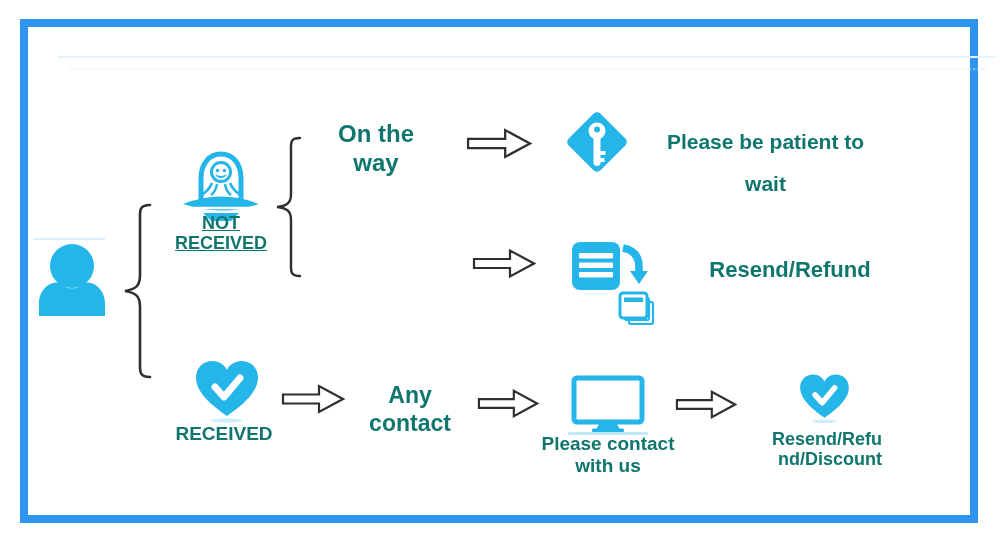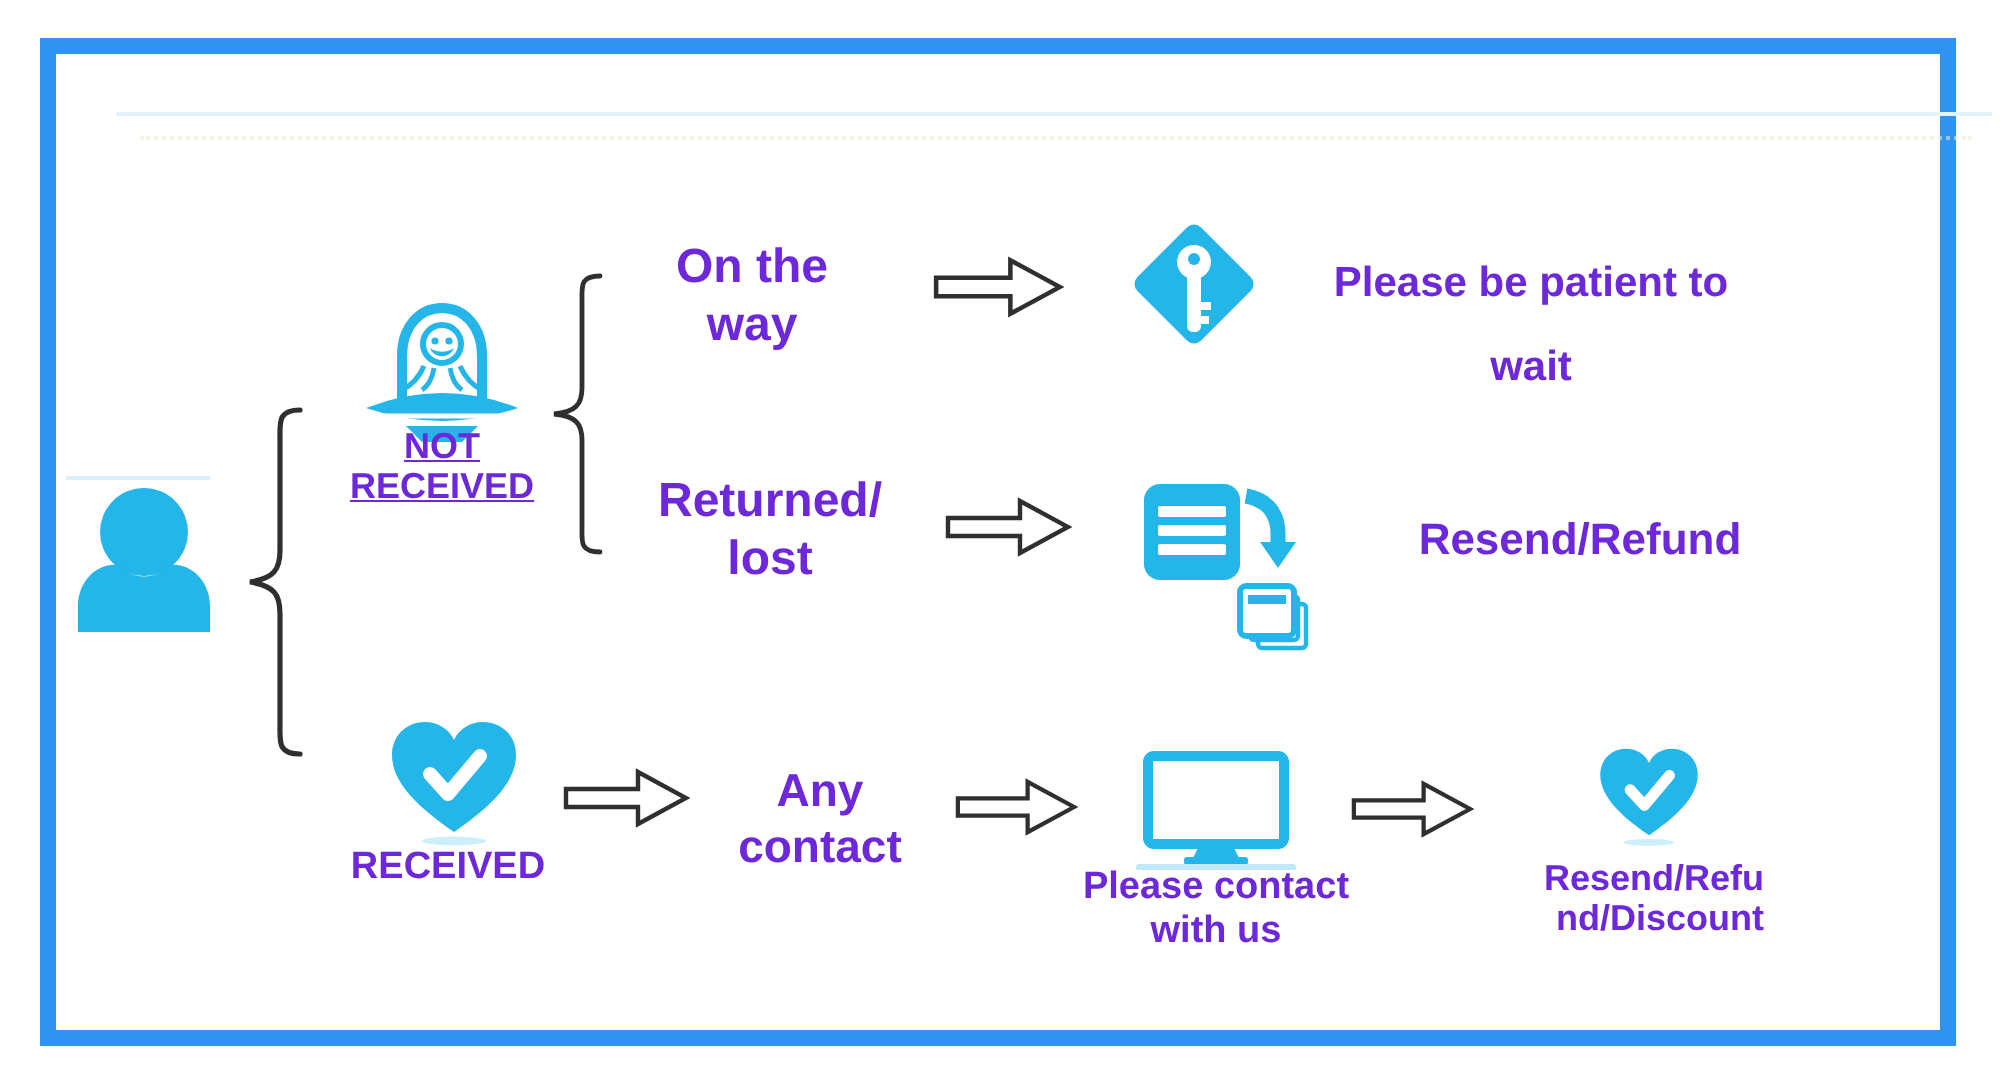--- a/index.html
+++ b/index.html
@@ -2,21 +2,21 @@
 <html><head>
 <meta charset="utf-8">
 <style>
   html,body{margin:0;padding:0;background:#ffffff;}
   .stage{position:relative;width:1000px;height:543px;background:#ffffff;overflow:hidden;
          font-family:"Liberation Sans",sans-serif;}
   .frame{position:absolute;left:20px;top:19px;width:958px;height:504px;
          border:8px solid #2e94ef;box-sizing:border-box;background:#ffffff;}
   .abs{position:absolute;}
   .txt{position:absolute;white-space:pre-line;text-align:center;font-weight:700;
-       color:#6d28d9;line-height:1.2;}
+       color:#0f766e;line-height:1.2;}
   .faint-top{position:absolute;left:30px;top:29px;width:938px;height:2px;background:#e2f3fc;}
   .faint-dots{position:absolute;left:42px;top:41px;width:916px;height:0;
               border-top:2px dotted #f2ead9;opacity:.55;}
   .head-line{position:absolute;left:33px;top:238px;width:72px;height:2px;background:#d9effb;}
   svg{display:block;}
 </style>
 </head>
 <body>
 
 <div class="stage">
@@ -70,22 +70,20 @@
     <circle cx="35" cy="24" r="8.5" fill="#ffffff"></circle>
     <circle cx="35" cy="22.5" r="3" fill="#24b5e9"></circle>
     <path d="M31.5,30 L31.5,56 C31.5,58 33,59 35,59 C37,59 38.5,58 38.5,56 L38.5,30 Z" fill="#ffffff"></path>
     <rect x="38" y="44" width="5.5" height="4" fill="#ffffff"></rect>
     <rect x="38" y="51" width="4.5" height="4" fill="#ffffff"></rect>
   </svg>
 
   <div class="txt" style="left:643px;top:121px;width:245px;font-size:21px;line-height:42px;">Please be patient to
 wait</div>
 
-  <div class="txt" style="left:310px;top:236px;width:150px;font-size:24px;line-height:29px;">Returned/
-lost</div>
 
   <svg class="abs" style="left:472px;top:248px;" width="64" height="31" viewBox="0 0 64 30">
     <path d="M2,10.5 L38,10.5 L38,2 L62,15 L38,28 L38,19.5 L2,19.5 Z" fill="#ffffff" stroke="#2f2f2f" stroke-width="2.2"></path>
   </svg>
 
   <svg class="abs" style="left:570px;top:240px;" width="92" height="88" viewBox="0 0 92 88">
     <rect x="2" y="2" width="48" height="48" rx="8" fill="#24b5e9"></rect>
     <rect x="9" y="13" width="34" height="5.5" rx="1" fill="#ffffff"></rect>
     <rect x="9" y="22.5" width="34" height="5.5" rx="1" fill="#ffffff"></rect>
     <rect x="9" y="32" width="34" height="5.5" rx="1" fill="#ffffff"></rect>

